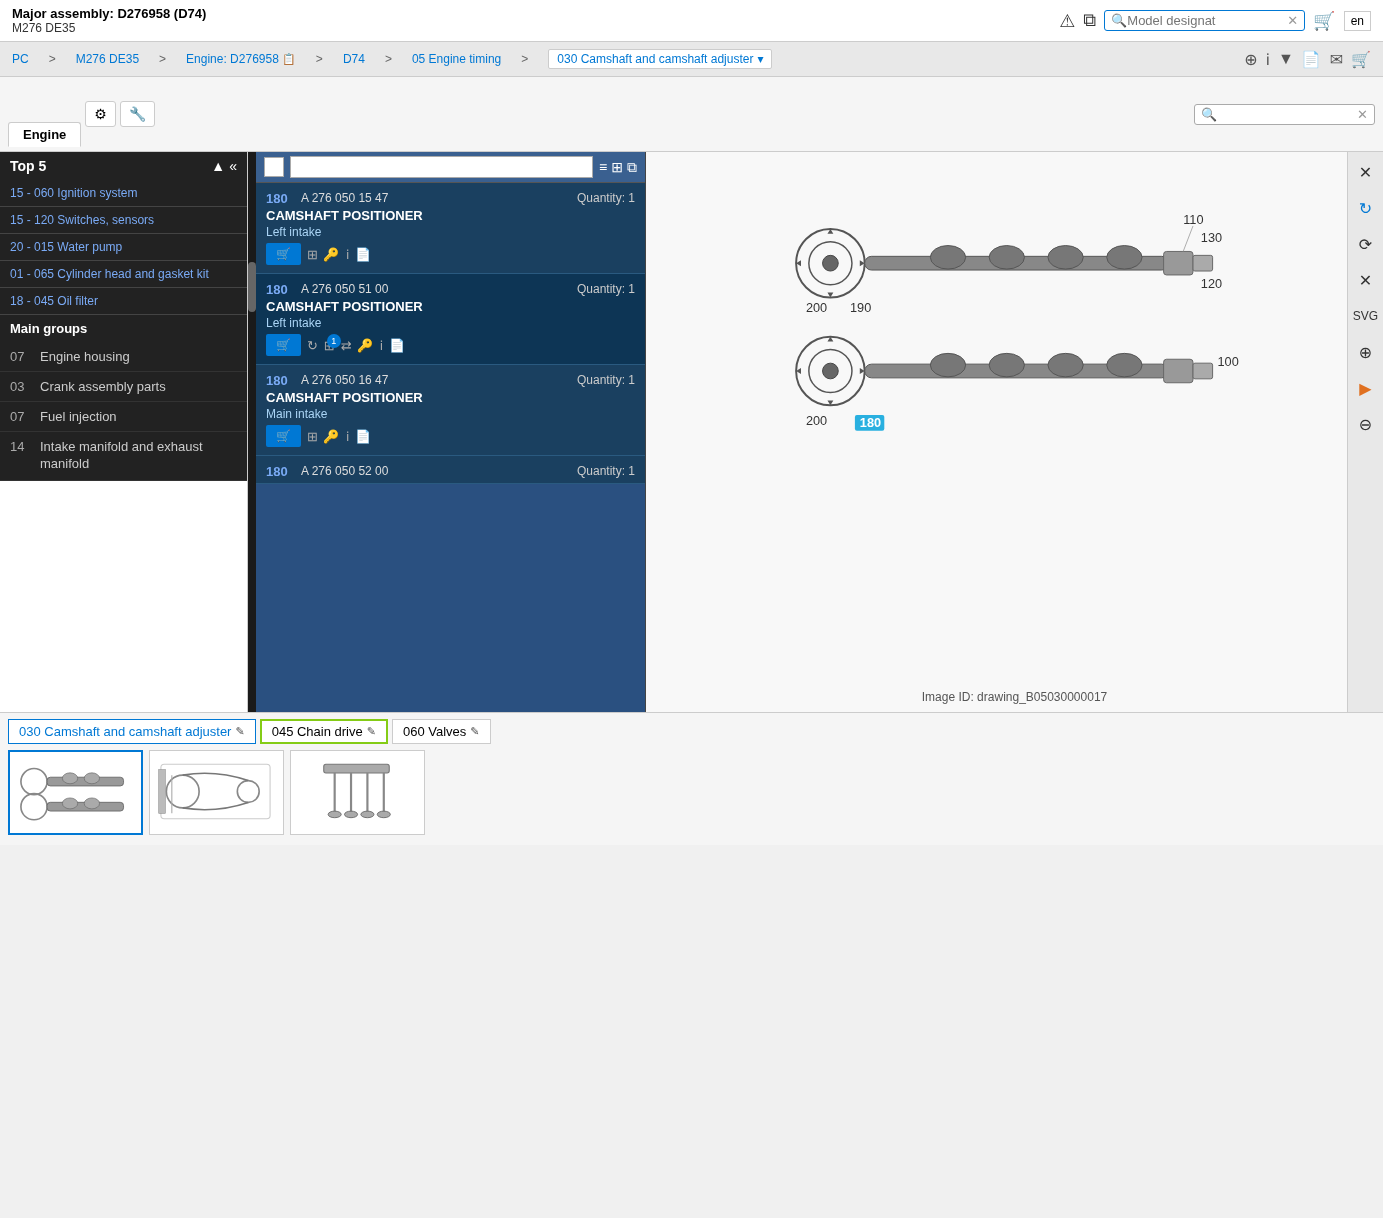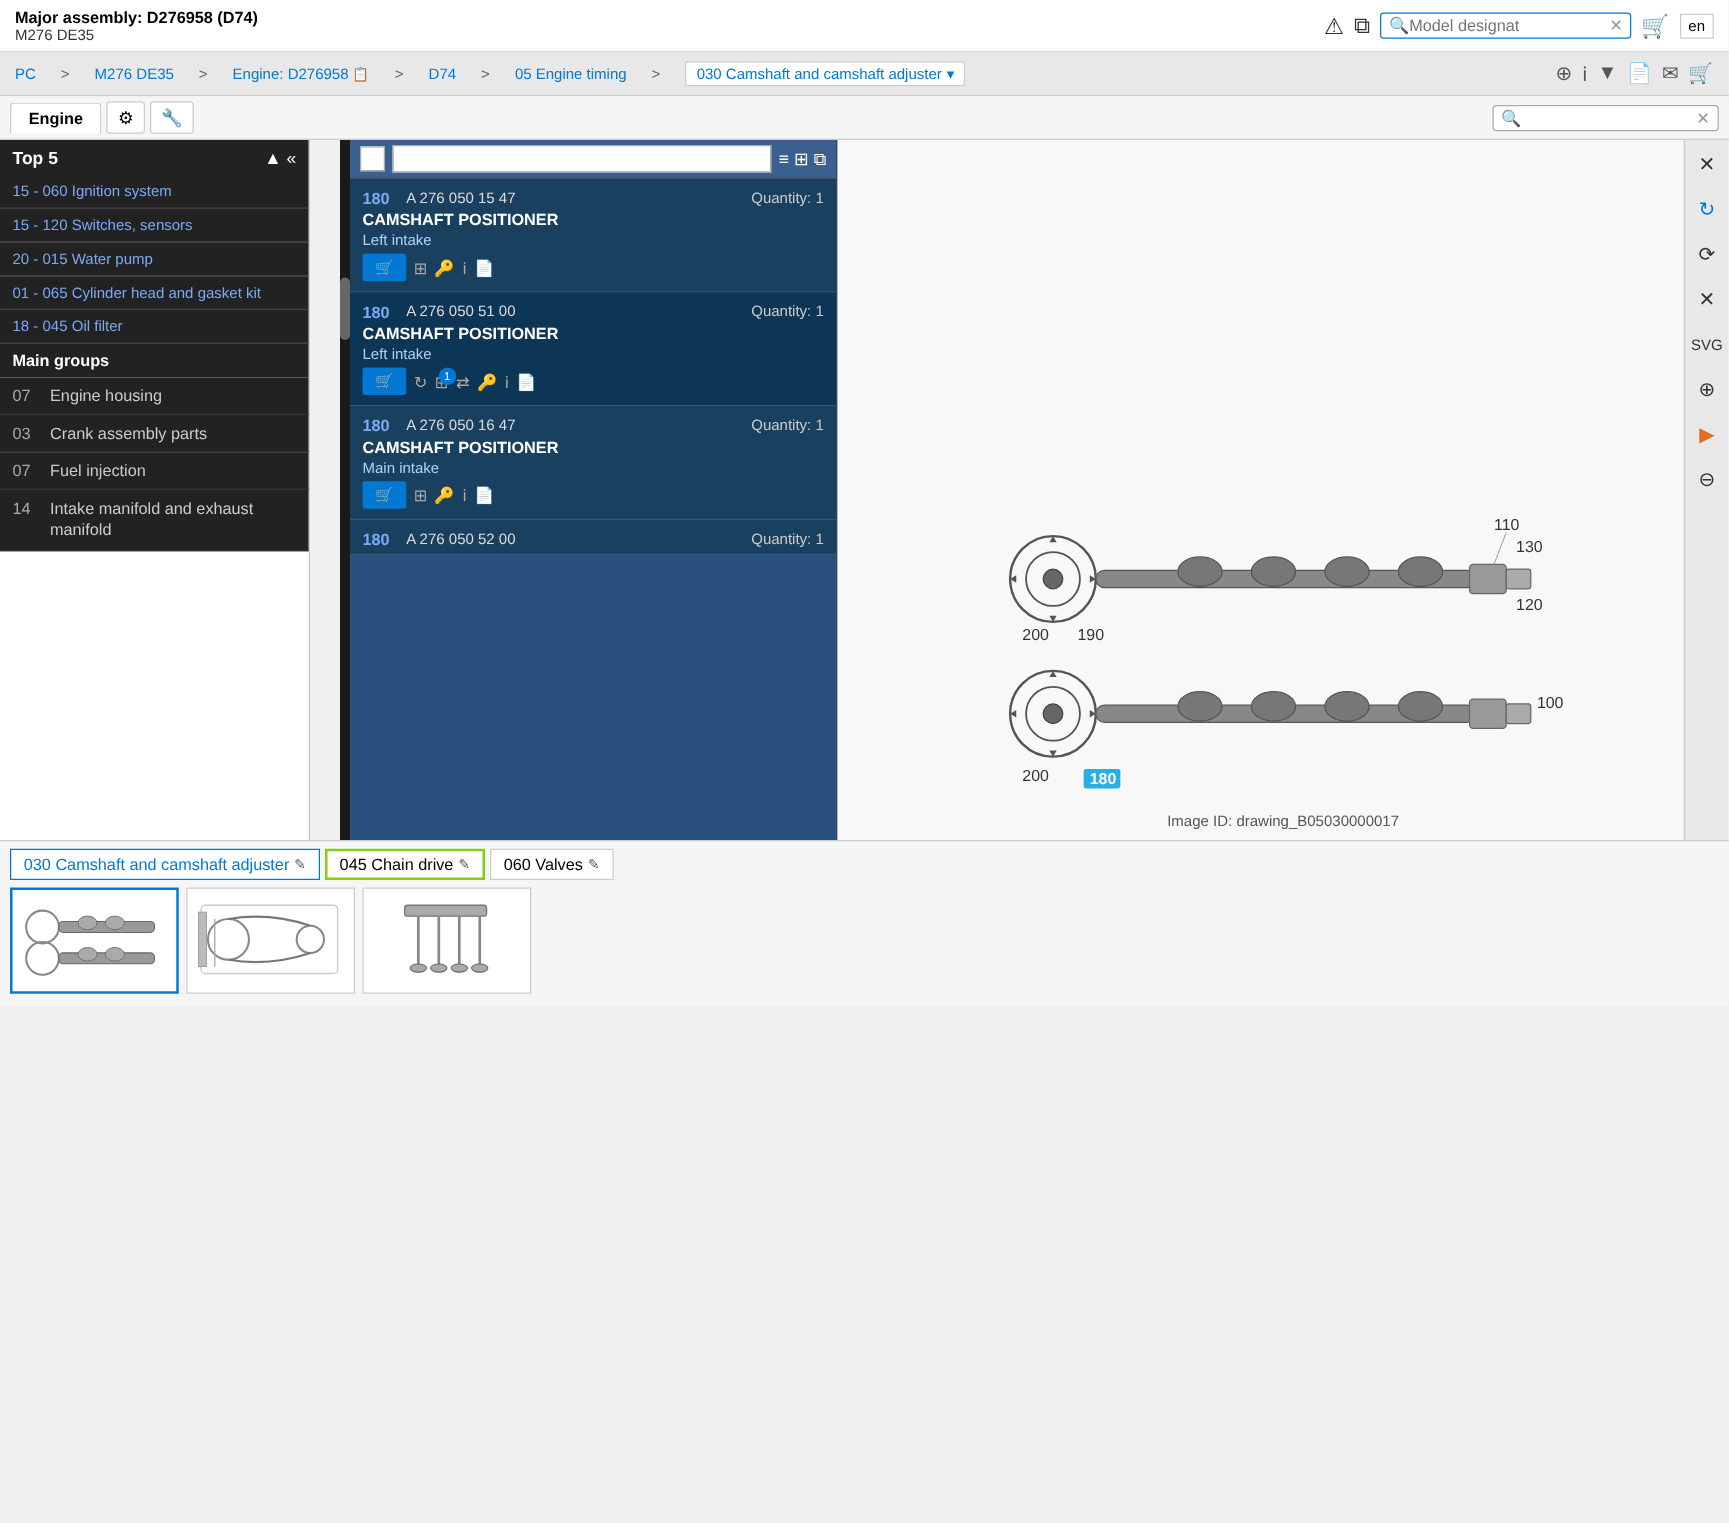--- a/index.html
+++ b/index.html
@@ -20,21 +20,21 @@
     .breadcrumb { background: #e8e8e8; padding: 6px 12px; display: flex; align-items: center; gap: 20px; border-bottom: 1px solid #ccc; }
     .breadcrumb a, .breadcrumb span { color: #0078d4; font-size: 12px; text-decoration: none; cursor: pointer; }
     .breadcrumb .sep { color: #666; }
     .breadcrumb .current { background: #fff; border: 1px solid #ccc; padding: 2px 8px; border-radius: 2px; color: #333; display: flex; align-items: center; gap: 4px; }
     .breadcrumb-tools { margin-left: auto; display: flex; gap: 8px; align-items: center; }
     .breadcrumb-tools .icon-btn { font-size: 16px; color: #555; }
 
     
     .tabs { background: #f5f5f5; padding: 4px 8px; display: flex; align-items: center; border-bottom: 1px solid #ccc; gap: 4px; }
     .tab { padding: 4px 14px; border: 1px solid #ccc; background: #fff; cursor: pointer; font-size: 13px; border-radius: 3px 3px 0 0; }
-    .tab.active { background: #fff; border-bottom: 1px solid #fff; font-weight: bold; }
+    .tab.active { background: #fff; border-bottom: 1px solid #fff; font-weight: bold; margin-top: 41px; }
     .tab-icon { padding: 4px 8px; border: 1px solid #ccc; background: #fff; cursor: pointer; border-radius: 3px; font-size: 14px; }
     .tab-search { margin-left: auto; display: flex; align-items: center; border: 1px solid #aaa; border-radius: 3px; padding: 2px 6px; background: #fff; }
     .tab-search input { border: none; outline: none; font-size: 12px; width: 140px; }
 
     
     .main { display: flex; height: calc(1218px - 120px); }
 
     
     .sidebar { width: 255px; background: #fff; border-right: 1px solid #ccc; overflow-y: auto; flex-shrink: 0; }
     .sidebar-top5 { background: #222; color: #fff; padding: 6px 10px; display: flex; align-items: center; justify-content: space-between; }
@@ -68,21 +68,21 @@
     .part-icons { display: flex; gap: 6px; align-items: center; }
     .part-icons span { color: #aaa; cursor: pointer; font-size: 13px; }
     .part-icons span.badge { background: #0078d4; color: #fff; border-radius: 50%; width: 16px; height: 16px; font-size: 10px; display: flex; align-items: center; justify-content: center; }
 
     
     .diagram { flex: 1; background: #f8f8f8; position: relative; overflow: hidden; }
     .diagram-close { position: absolute; top: 6px; right: 6px; cursor: pointer; font-size: 18px; color: #333; }
     .diagram-tools { position: absolute; right: 0; top: 0; bottom: 0; width: 36px; background: #e8e8e8; border-left: 1px solid #ccc; display: flex; flex-direction: column; align-items: center; padding: 6px 0; gap: 8px; }
     .diagram-tools .dtool { cursor: pointer; font-size: 16px; color: #333; width: 28px; height: 28px; display: flex; align-items: center; justify-content: center; border-radius: 3px; }
     .diagram-tools .dtool.active { color: #0078d4; }
-    .diagram-img { width: calc(100% - 36px); height: 100%; display: flex; align-items: flex-end; justify-content: center; }
+    .diagram-img { width: calc(100% - 36px); height: 100%; display: flex; align-items: flex-start; justify-content: center; }
     .diagram-image-id { position: absolute; bottom: 8px; left: 50%; transform: translateX(-50%); color: #555; font-size: 12px; }
     .bottom-tab { border: 1px solid #ccc; padding: 3px 10px; background: #fff; cursor: pointer; font-size: 12px; display: flex; align-items: center; gap: 4px; }
     .bottom-tab .edit-icon { font-size: 11px; color: #555; }
   </style>
 </head>
 <body>
 
 <div class="header">
   <div class="header-left">
     <span class="header-title">Major assembly: D276958 (D74)</span>
@@ -132,21 +132,21 @@
   <div class="tab-icon">🔧</div>
   <div class="tab-search" style="margin-left:auto;">
     <span style="color:#999;">🔍</span>
     <input type="text" style="border: none; outline: none; font-size: 12px; width: 140px;">
     <span style="color:#999;cursor:pointer;">✕</span>
   </div>
 </div>
 
 <div class="main" style="position:relative; height: 560px;">
 
-  <div style="display:flex;gap:24px;">
+  <div style="display:flex;">
     <div class="sidebar" style="width:248px;">
 
       <div class="sidebar-top5">
         <span class="sidebar-top5-title">Top 5</span>
         <div class="sidebar-top5-controls">
           <span>▲</span>
           <span>«</span>
         </div>
       </div>
       <div class="sidebar-top5-item">15 - 060 Ignition system</div>

